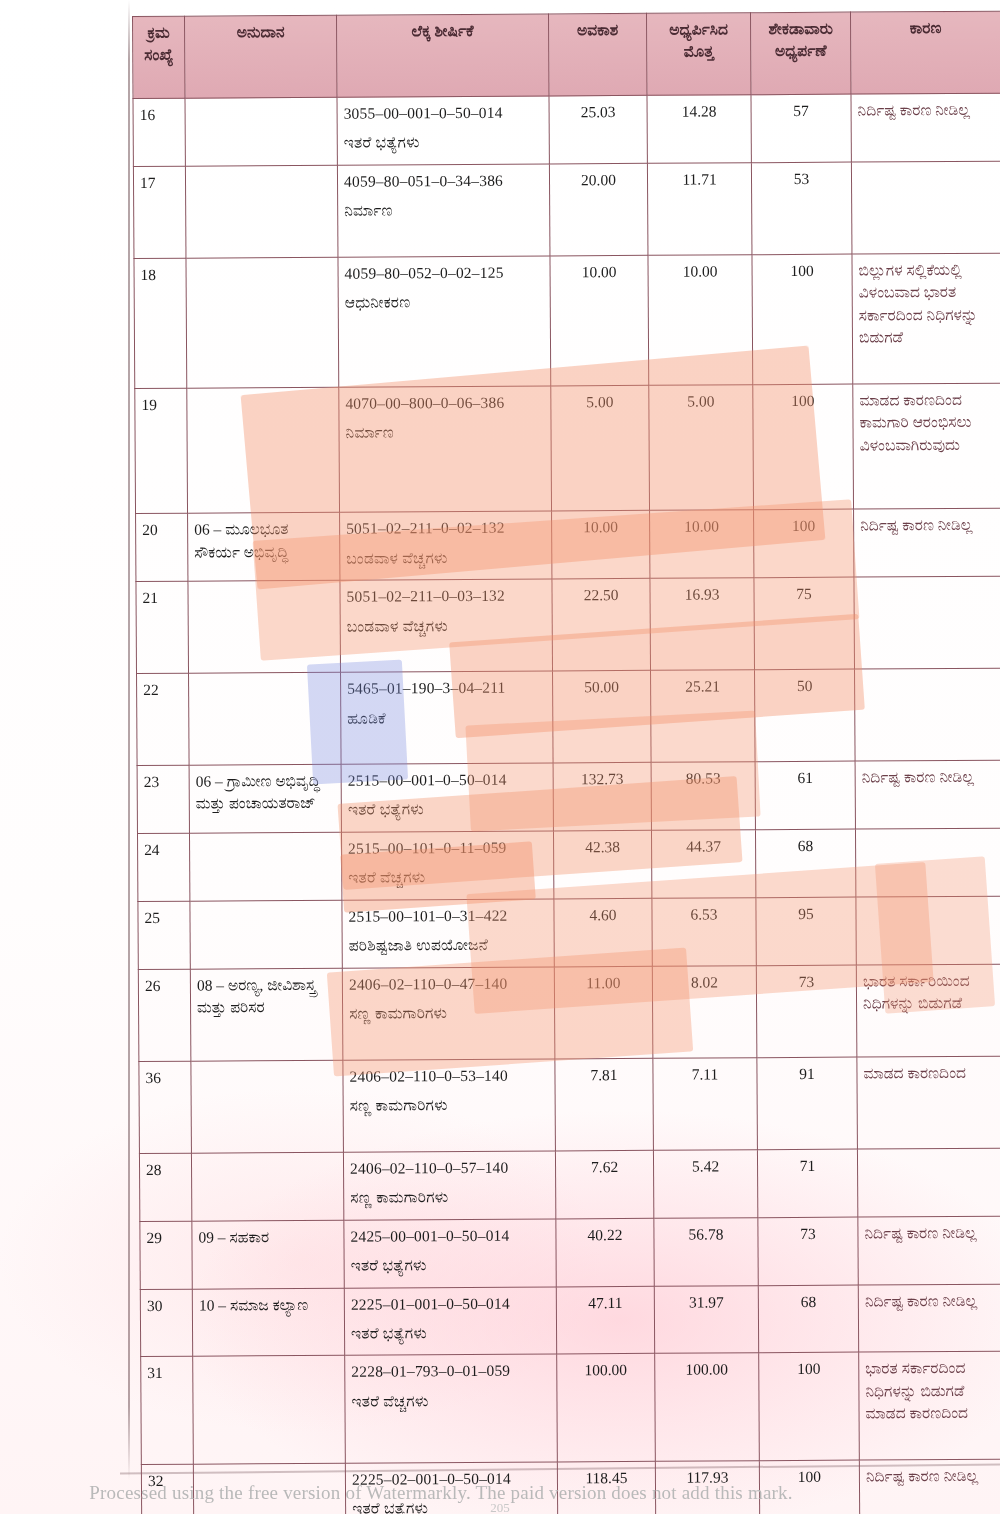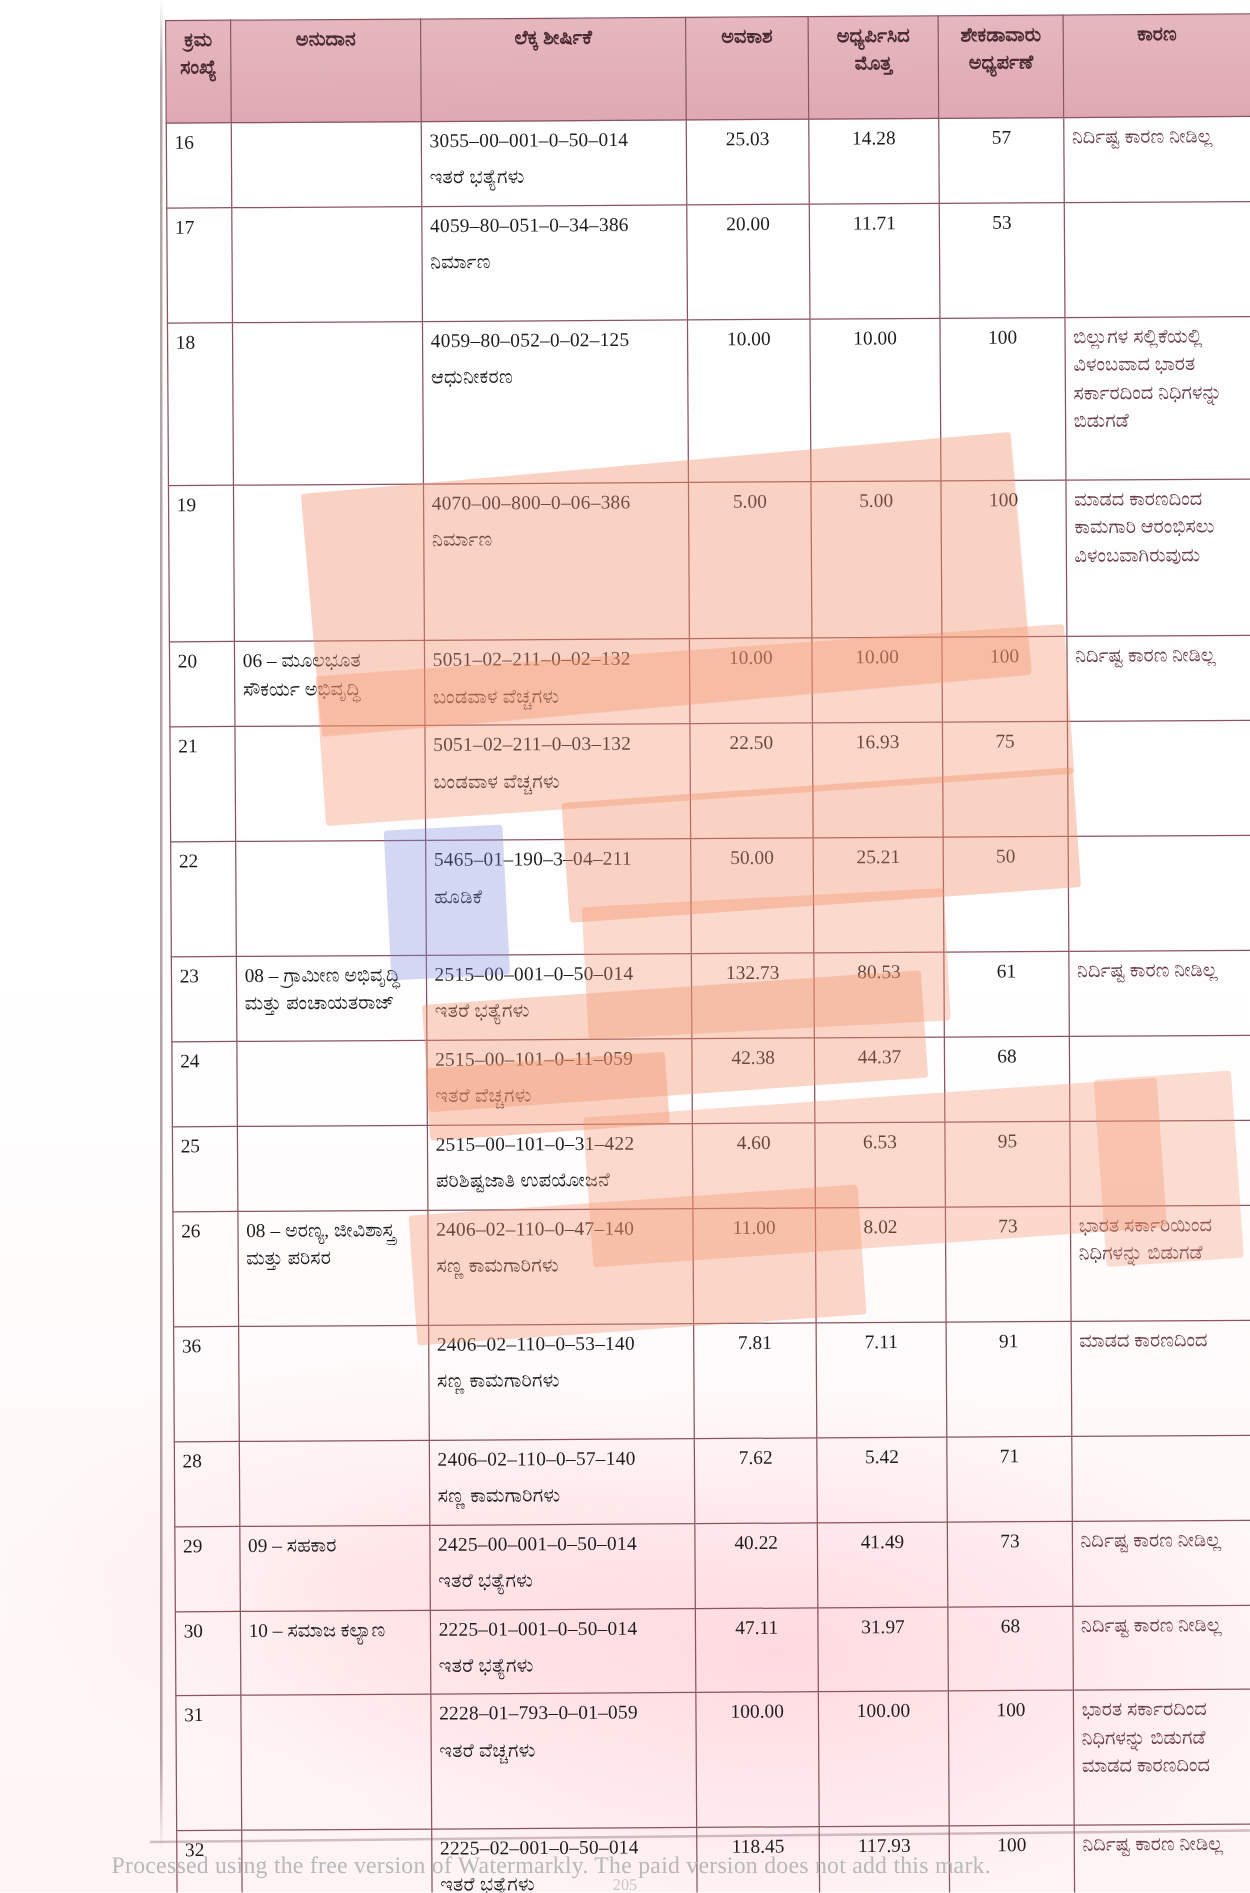--- a/index.html
+++ b/index.html
@@ -221,21 +221,21 @@
             <span class="code">5465–01–190–3–04–211</span>
             <span class="desc">ಹೂಡಿಕೆ</span>
           </td>
           <td class="num">50.00</td>
           <td class="num">25.21</td>
           <td class="pct">50</td>
           <td class="rem"></td>
         </tr>
         <tr>
           <td class="sl">23</td>
-          <td class="grant">08 – ಗ್ರಾಮೀಣ ಅಭಿವೃದ್ಧಿ ಮತ್ತು ಪಂಚಾಯತರಾಜ್</td>
+          <td class="grant">06 – ಗ್ರಾಮೀಣ ಅಭಿವೃದ್ಧಿ ಮತ್ತು ಪಂಚಾಯತರಾಜ್</td>
           <td class="head">
             <span class="code">2515–00–001–0–50–014</span>
             <span class="desc">ಇತರೆ ಭತ್ಯೆಗಳು</span>
           </td>
           <td class="num">132.73</td>
           <td class="num">80.53</td>
           <td class="pct">61</td>
           <td class="rem">ನಿರ್ದಿಷ್ಟ ಕಾರಣ ನೀಡಿಲ್ಲ</td>
         </tr>
         <tr>
@@ -299,21 +299,21 @@
           <td class="rem"></td>
         </tr>
         <tr>
           <td class="sl">29</td>
           <td class="grant">09 – ಸಹಕಾರ</td>
           <td class="head">
             <span class="code">2425–00–001–0–50–014</span>
             <span class="desc">ಇತರೆ ಭತ್ಯೆಗಳು</span>
           </td>
           <td class="num">40.22</td>
-          <td class="num">41.49</td>
+          <td class="num">56.78</td>
           <td class="pct">73</td>
           <td class="rem">ನಿರ್ದಿಷ್ಟ ಕಾರಣ ನೀಡಿಲ್ಲ</td>
         </tr>
         <tr>
           <td class="sl">30</td>
           <td class="grant">10 – ಸಮಾಜ ಕಲ್ಯಾಣ</td>
           <td class="head">
             <span class="code">2225–01–001–0–50–014</span>
             <span class="desc">ಇತರೆ ಭತ್ಯೆಗಳು</span>
           </td>

